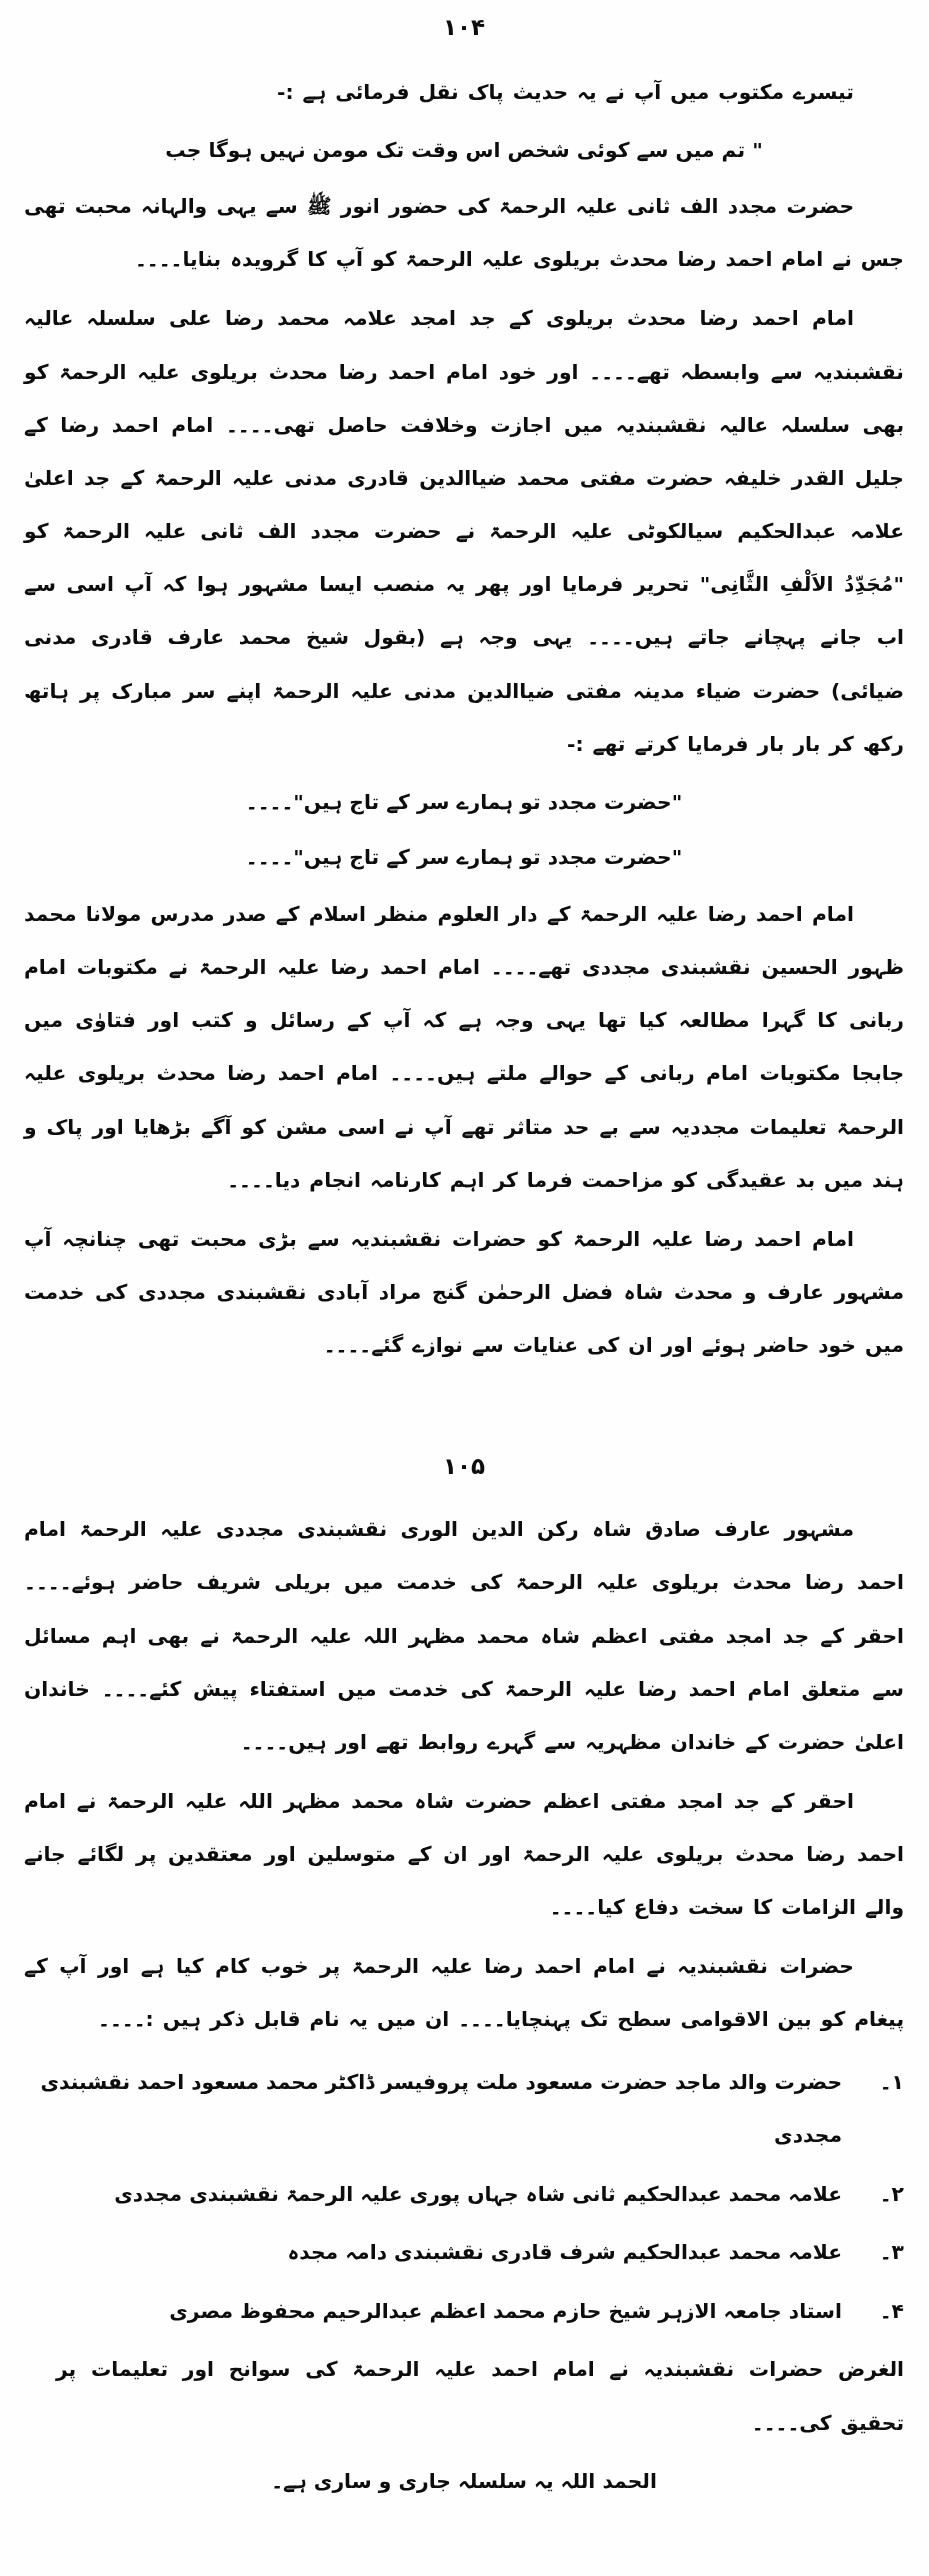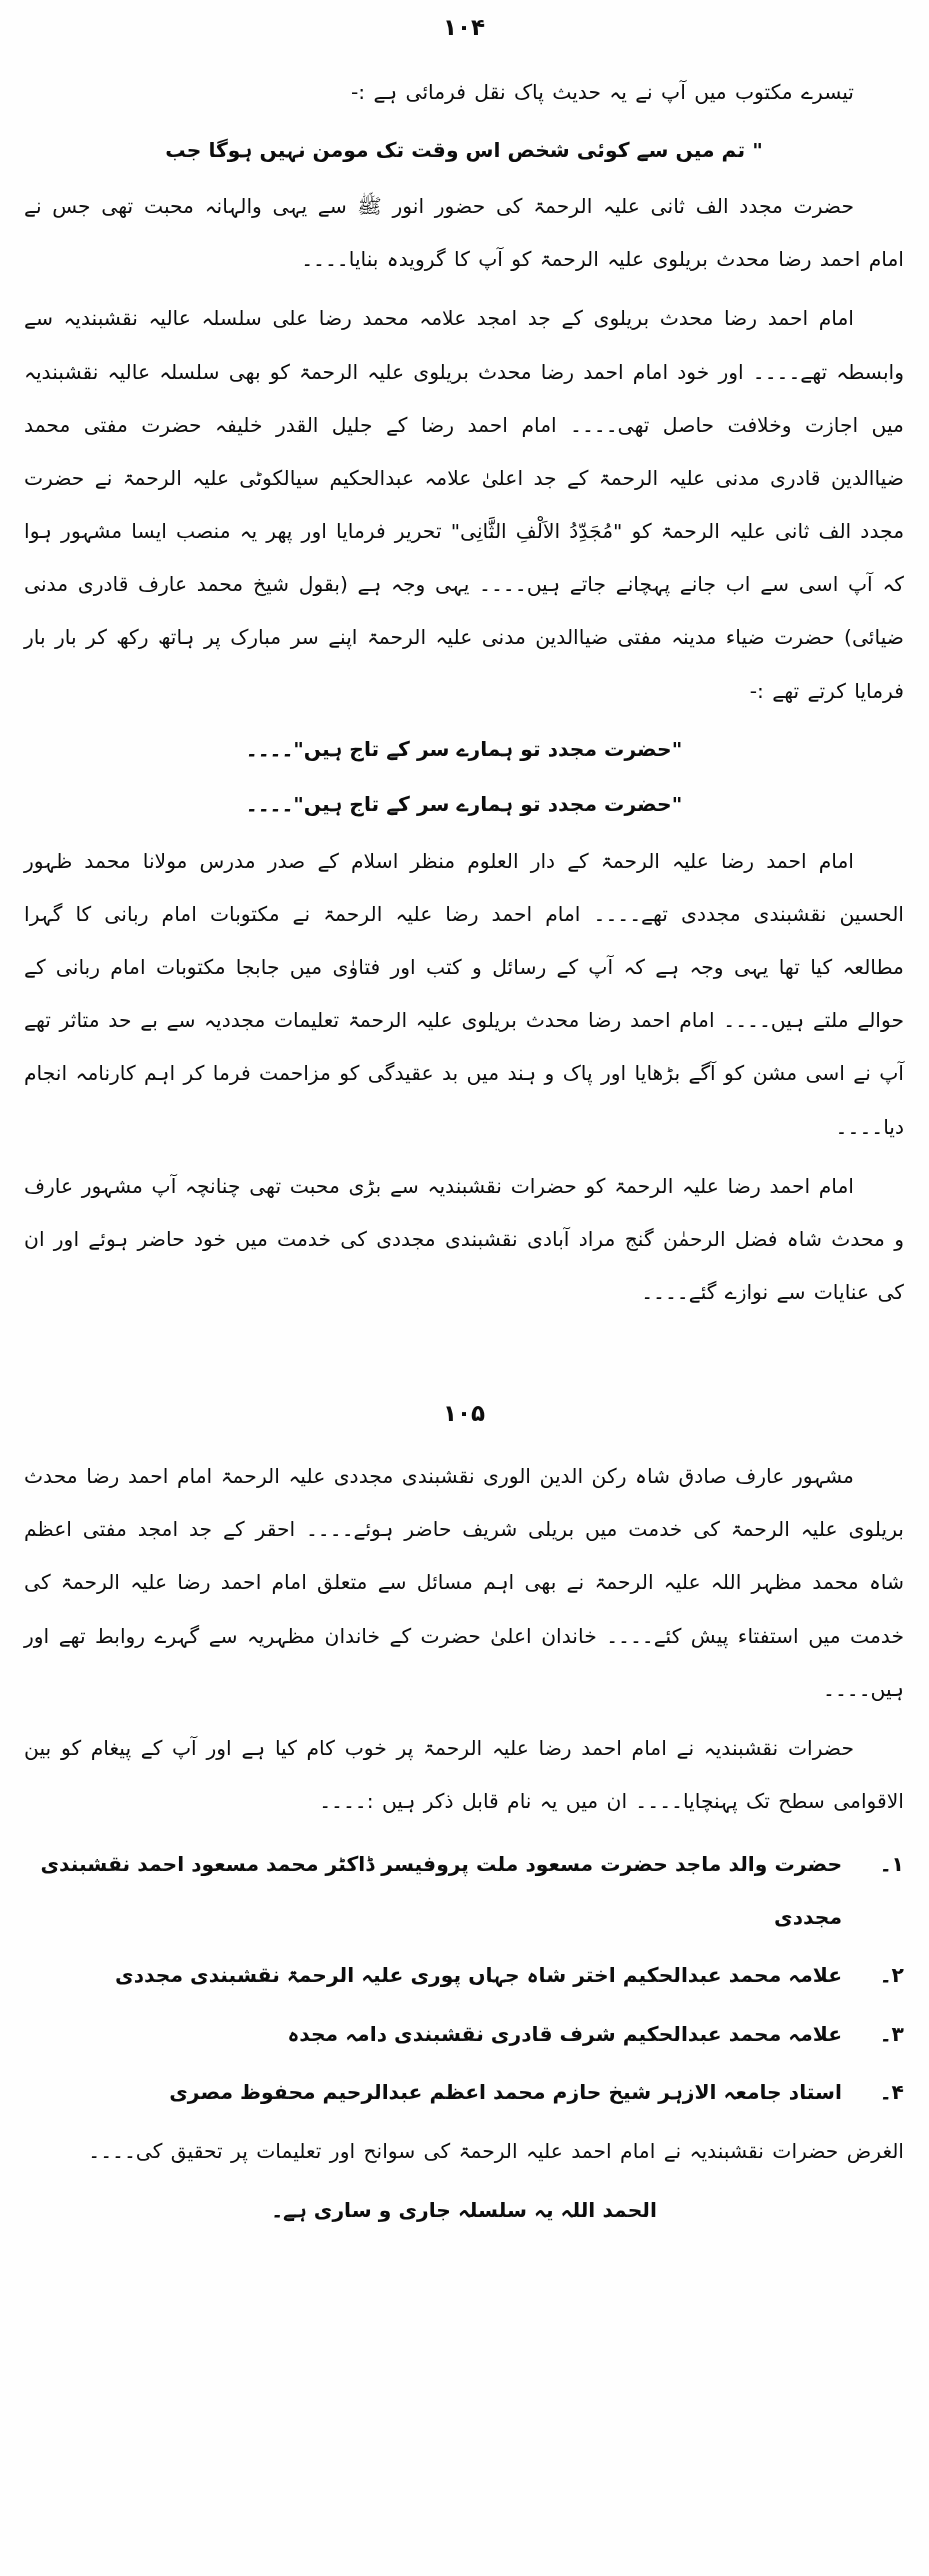--- a/index.html
+++ b/index.html
@@ -22,21 +22,21 @@
     font-weight: bold;
     letter-spacing: 5.8px;
     margin-bottom: 26px;
   }
   .page-number.second {
     margin-top: 81px;
     margin-bottom: 24px;
   }
   p.body-para {
     font-size: 20.3px;
-    font-weight: normal;
+    font-weight: bold;
     line-height: 2.62;
     text-align: justify;
     text-align-last: right;
     text-indent: 50px;
     margin-bottom: 5.8px;
     word-spacing: 1.9px;
   }
   p.no-indent { text-indent: 0; margin-left: 32px; }
   .quote-line {
     font-size: 20.3px;
@@ -88,31 +88,32 @@
   <div class="quote-line">"حضرت مجدد تو ہمارے سر کے تاج ہیں"۔۔۔۔</div>
 
   <p class="body-para">امام احمد رضا علیہ الرحمۃ کے دار العلوم منظر اسلام کے صدر مدرس مولانا محمد ظہور الحسین نقشبندی مجددی تھے۔۔۔۔ امام احمد رضا علیہ الرحمۃ نے مکتوبات امام ربانی کا گہرا مطالعہ کیا تھا یہی وجہ ہے کہ آپ کے رسائل و کتب اور فتاوٰی میں جابجا مکتوبات امام ربانی کے حوالے ملتے ہیں۔۔۔۔ امام احمد رضا محدث بریلوی علیہ الرحمۃ تعلیمات مجددیہ سے بے حد متاثر تھے آپ نے اسی مشن کو آگے بڑھایا اور پاک و ہند میں بد عقیدگی کو مزاحمت فرما کر اہم کارنامہ انجام دیا۔۔۔۔</p>
 
   <p class="body-para">امام احمد رضا علیہ الرحمۃ کو حضرات نقشبندیہ سے بڑی محبت تھی چنانچہ آپ مشہور عارف و محدث شاہ فضل الرحمٰن گنج مراد آبادی نقشبندی مجددی کی خدمت میں خود حاضر ہوئے اور ان کی عنایات سے نوازے گئے۔۔۔۔</p>
 
   <div class="page-number second">۱۰۵</div>
 
   <p class="body-para">مشہور عارف صادق شاہ رکن الدین الوری نقشبندی مجددی علیہ الرحمۃ امام احمد رضا محدث بریلوی علیہ الرحمۃ کی خدمت میں بریلی شریف حاضر ہوئے۔۔۔۔ احقر کے جد امجد مفتی اعظم شاہ محمد مظہر اللہ علیہ الرحمۃ نے بھی اہم مسائل سے متعلق امام احمد رضا علیہ الرحمۃ کی خدمت میں استفتاء پیش کئے۔۔۔۔ خاندان اعلیٰ حضرت کے خاندان مظہریہ سے گہرے روابط تھے اور ہیں۔۔۔۔</p>
 
+  <p class="body-para">احقر کے جد امجد مفتی اعظم حضرت شاہ محمد مظہر اللہ علیہ الرحمۃ نے امام احمد رضا محدث بریلوی علیہ الرحمۃ اور ان کے متوسلین اور معتقدین پر لگائے جانے والے الزامات کا سخت دفاع کیا۔۔۔۔</p>
 
   <p class="body-para">حضرات نقشبندیہ نے امام احمد رضا علیہ الرحمۃ پر خوب کام کیا ہے اور آپ کے پیغام کو بین الاقوامی سطح تک پہنچایا۔۔۔۔ ان میں یہ نام قابل ذکر ہیں :۔۔۔۔</p>
 
   <div class="list-block">
     <div class="list-item">
       <span class="num">۱۔</span>
       <span class="txt">حضرت والد ماجد حضرت مسعود ملت پروفیسر ڈاکٹر محمد مسعود احمد نقشبندی مجددی</span>
     </div>
     <div class="list-item">
       <span class="num">۲۔</span>
-      <span class="txt">علامہ محمد عبدالحکیم اختر شاہ جہاں پوری علیہ الرحمۃ نقشبندی مجددی</span>
+      <span class="txt">علامہ محمد عبدالحکیم ثانی شاہ جہاں پوری علیہ الرحمۃ نقشبندی مجددی</span>
     </div>
     <div class="list-item">
       <span class="num">۳۔</span>
       <span class="txt">علامہ محمد عبدالحکیم شرف قادری نقشبندی دامہ مجدہ</span>
     </div>
     <div class="list-item">
       <span class="num">۴۔</span>
       <span class="txt">استاد جامعہ الازہر شیخ حازم محمد اعظم عبدالرحیم محفوظ مصری</span>
     </div>
   </div>

